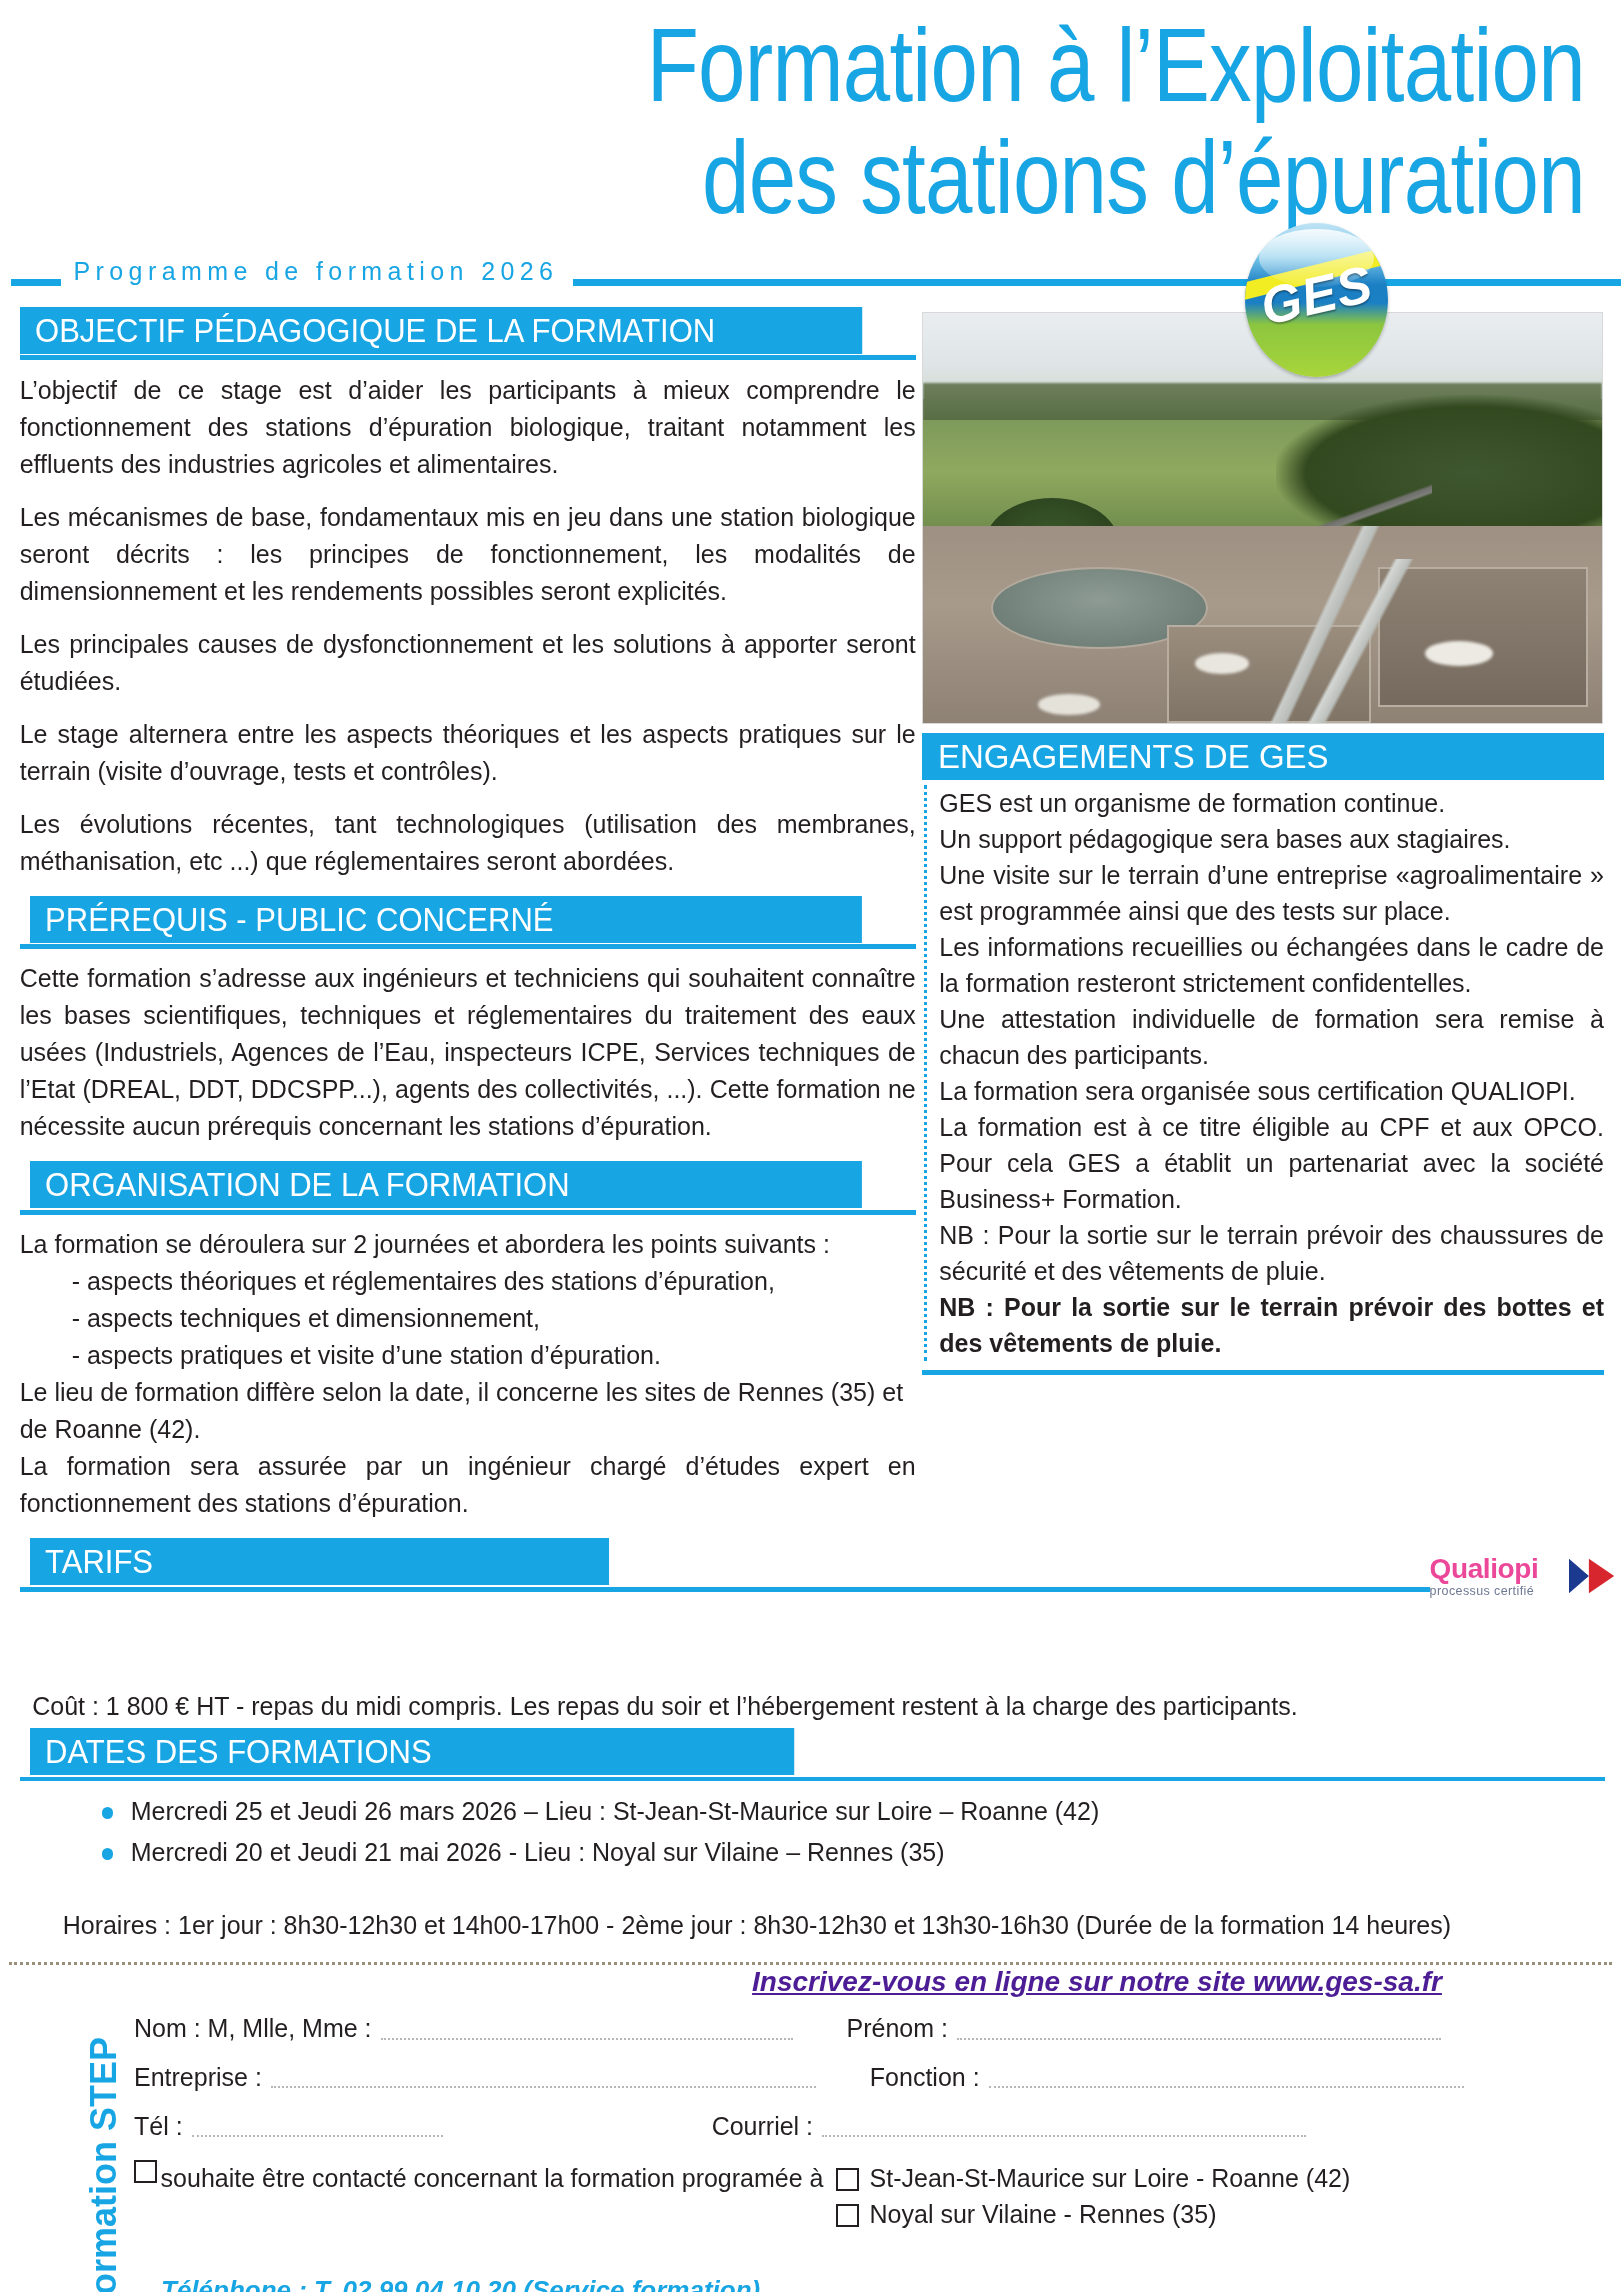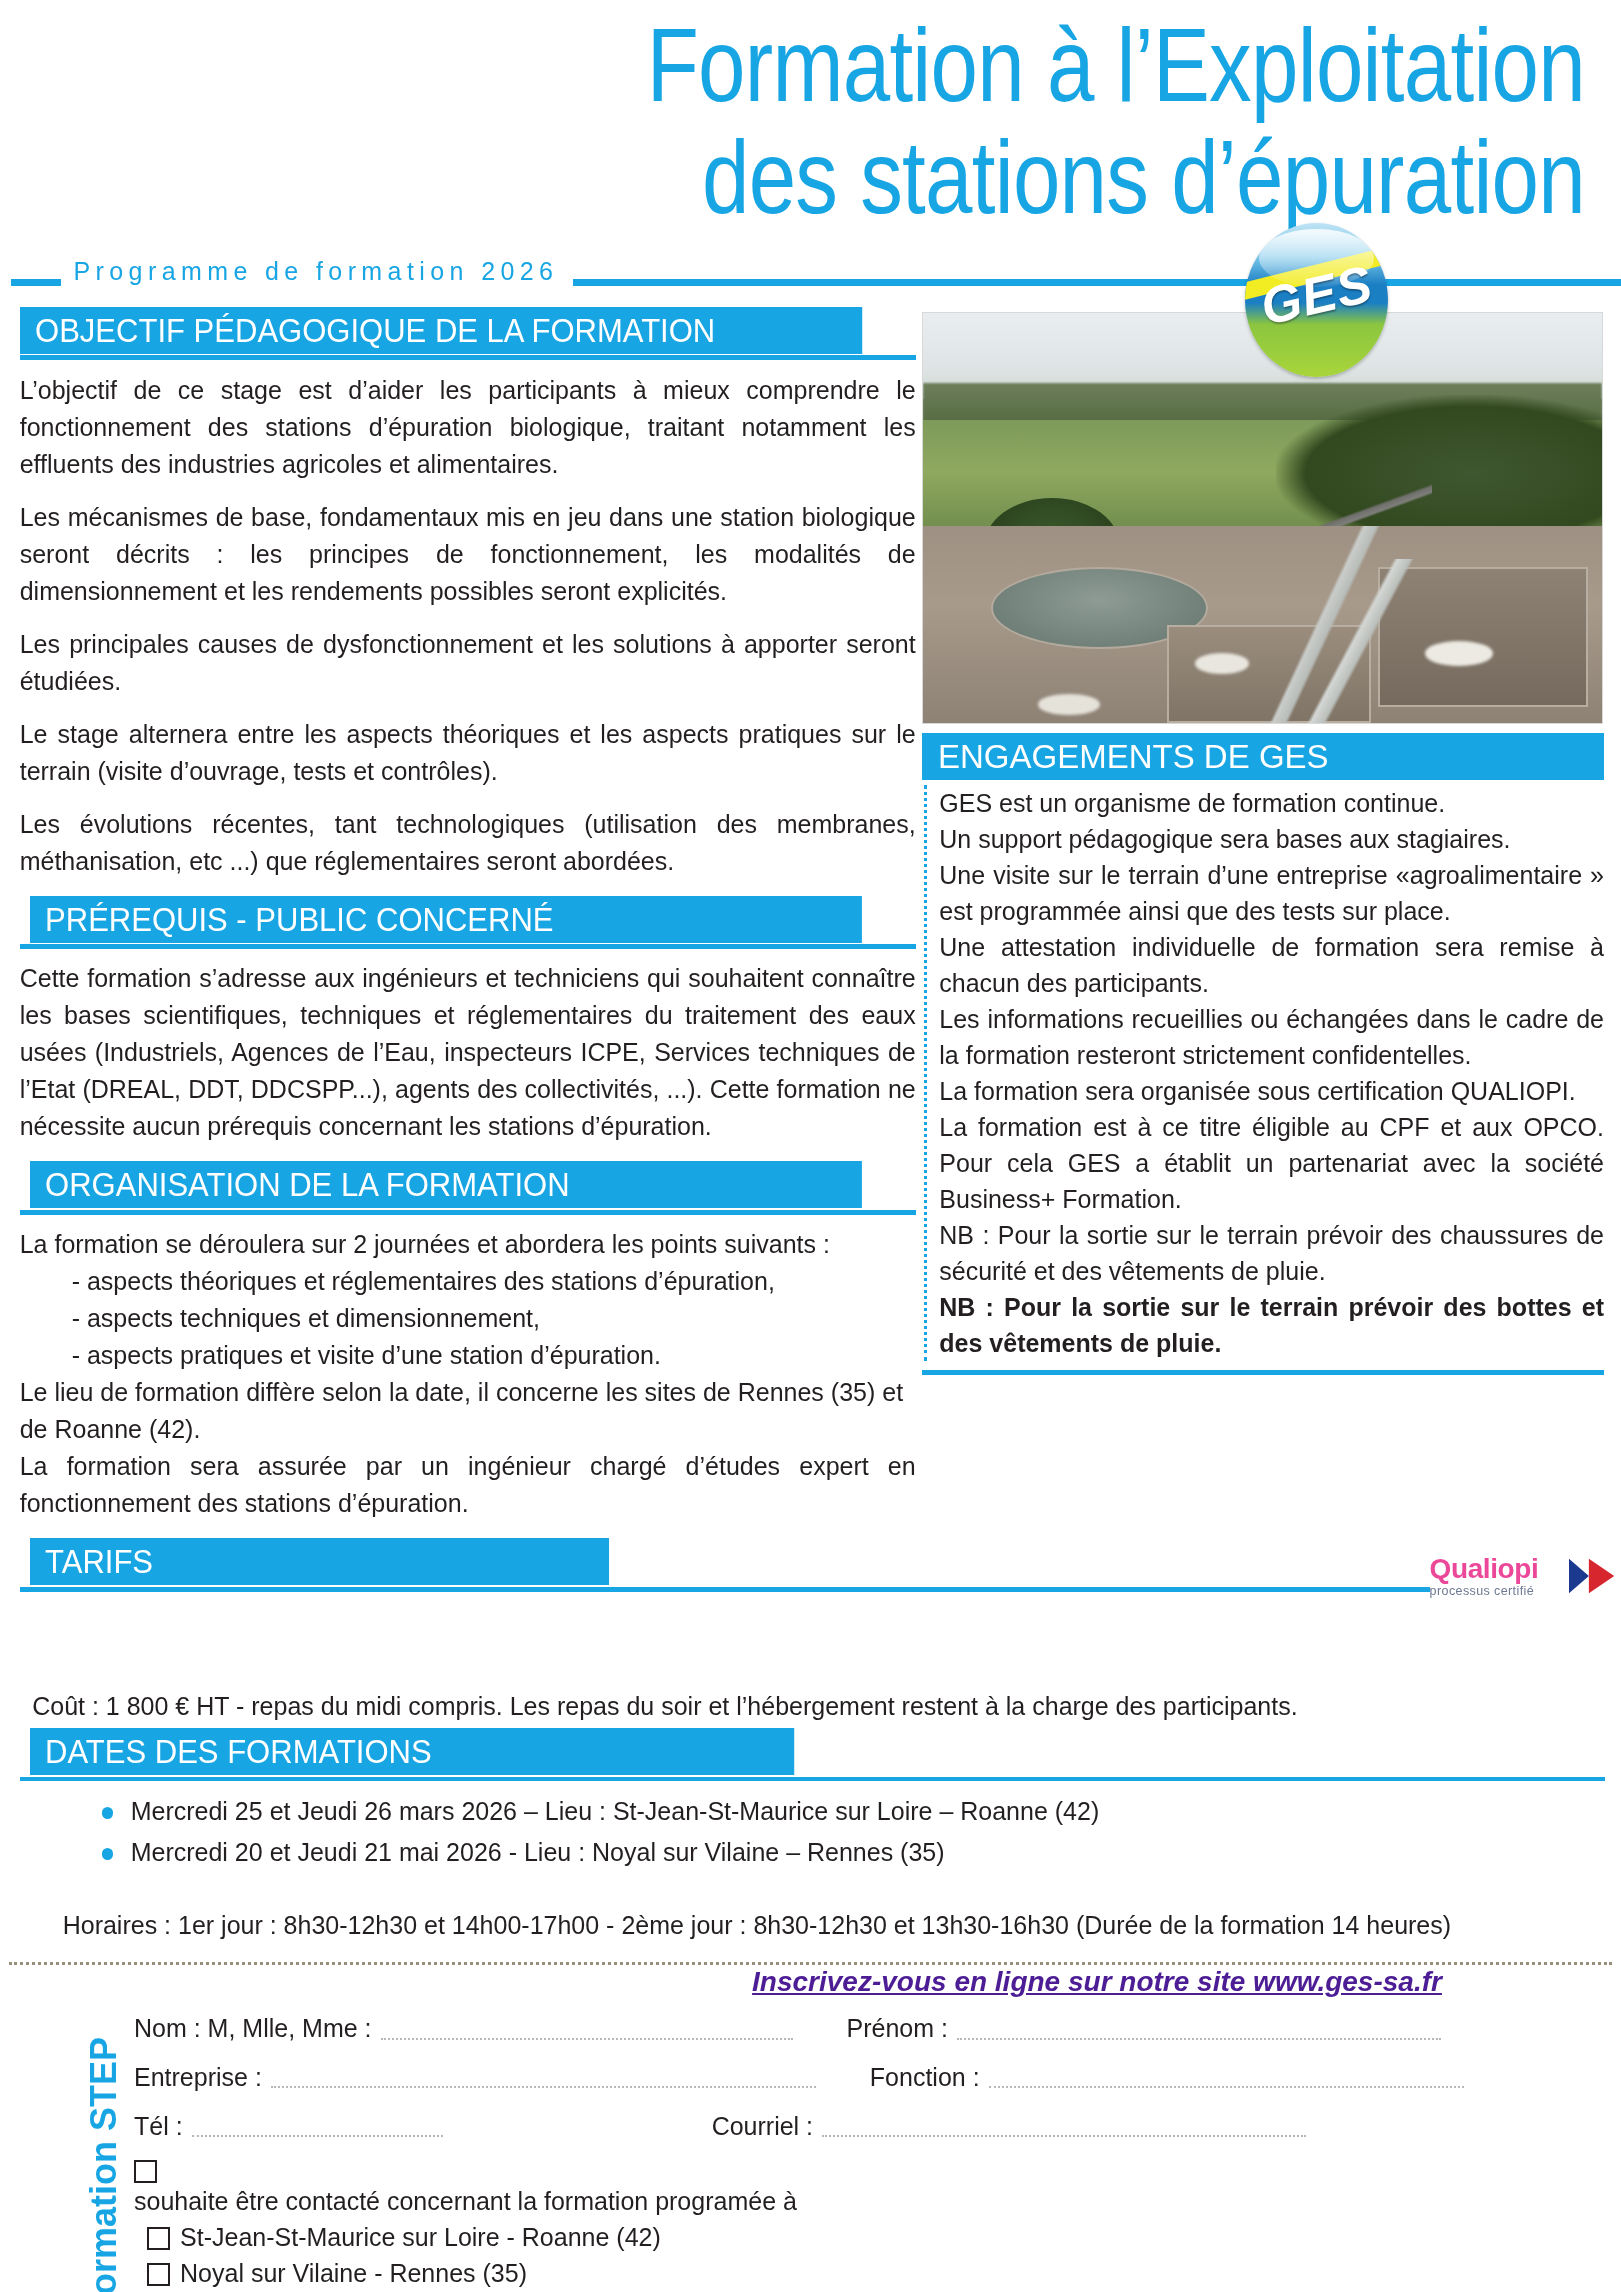--- a/index.html
+++ b/index.html
@@ -394,22 +394,22 @@
     </div>
 
     <div class="bar-wrap" style="margin-top:9px;">
       <div class="bar" style="transform:scaleX(1);">ENGAGEMENTS DE GES</div>
     </div>
 
     <div class="dotted-left">
       <p class="eng">GES est un organisme de formation continue.</p>
       <p class="eng">Un support pédagogique sera bases aux stagiaires.</p>
       <p class="eng">Une visite sur le terrain d’une entreprise «agroalimentaire » est programmée ainsi que des tests sur place.</p>
+      <p class="eng">Les informations recueillies ou échangées dans le cadre de la formation resteront strictement confidentelles.</p>
       <p class="eng">Une attestation individuelle de formation sera remise à chacun des participants.</p>
-      <p class="eng">Les informations recueillies ou échangées dans le cadre de la formation resteront strictement confidentelles.</p>
       <p class="eng">La formation sera organisée sous certification QUALIOPI.</p>
       <p class="eng">La formation est à ce titre éligible au CPF et aux OPCO. Pour cela GES a établit un partenariat avec la société Business+ Formation.</p>
       <p class="eng">NB : Pour la sortie sur le terrain prévoir des chaussures de sécurité et des vêtements de pluie.</p>
       <p class="eng bold">NB : Pour la sortie sur le terrain prévoir des bottes et des vêtements de pluie.</p>
     </div>
     <div class="eng-rule"></div>
   </div>
 
   <div class="qualiopi">
     <div class="q-name">Qualiopi</div>
@@ -461,21 +461,21 @@
     <span class="fline" style="width:475px;"></span>
   </div>
 
   <div class="frow">
     <span class="fl">Tél :</span>
     <span class="fline" style="width:251px;"></span>
     <span class="fl" style="margin-left:269px;">Courriel :</span>
     <span class="fline" style="width:484px;"></span>
   </div>
 
-  <div class="check-row" style="margin-top:12px;flex-direction:column;">
+  <div class="check-row" style="margin-top:12px;">
     <span class="cb"></span>
     <span>souhaite être contacté concernant la formation programée à</span>
     <span style="margin-left:12.5px;">
       <span class="cb"></span>
       <span>St-Jean-St-Maurice sur Loire - Roanne (42)</span>
       <br>
       <span class="cb" style="margin-top:5.4px;"></span>
       <span>Noyal sur Vilaine - Rennes (35)</span>
     </span>
   </div>

